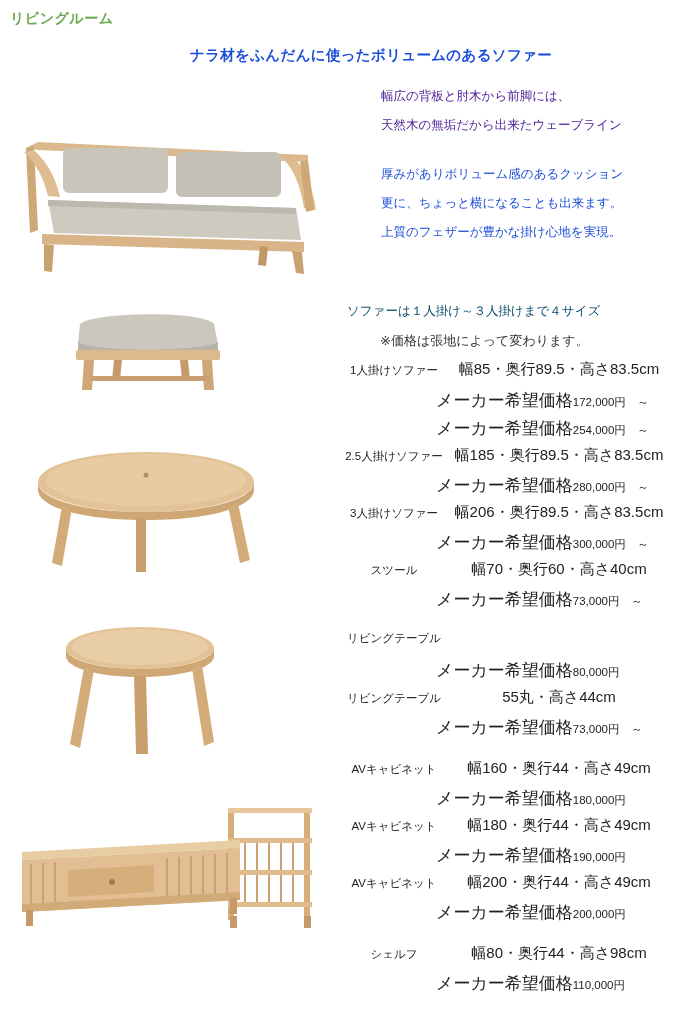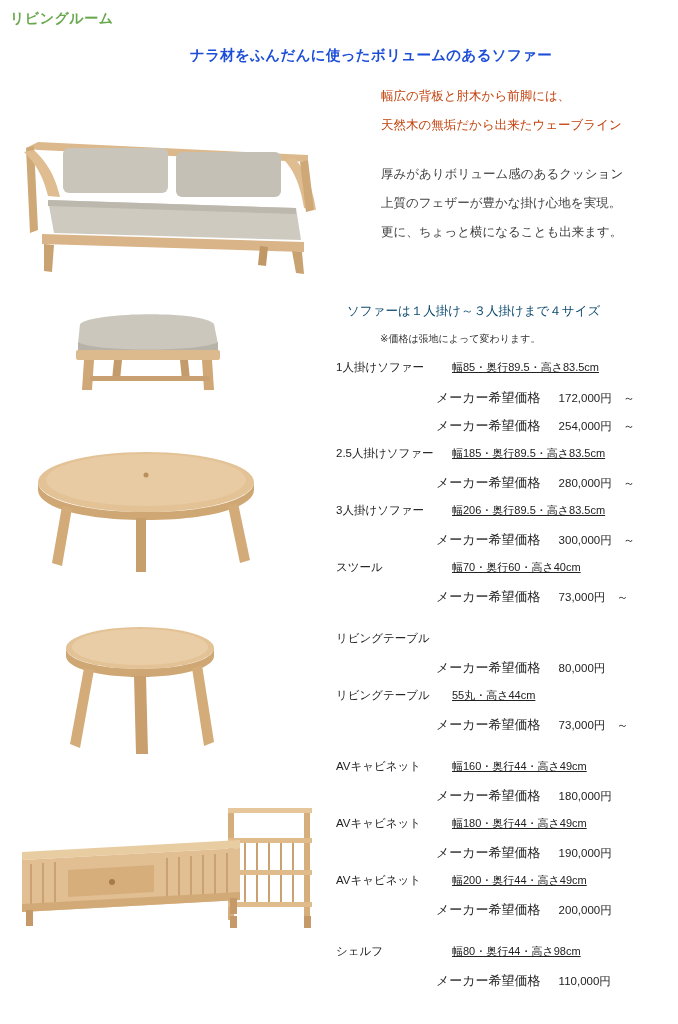--- a/index.html
+++ b/index.html
@@ -43,92 +43,91 @@
   }
 
   
   .desc-block {
     position: absolute;
     left: 381px;
     top: 82px;
     width: 290px;
     font-size: 12.5px;
     line-height: 29px;
-    color: #c2410c;
+    color: #4c1d95;
     white-space: nowrap;
   }
   .desc-block2 {
     position: absolute;
     left: 381px;
     top: 160px;
     width: 290px;
     font-size: 12.5px;
     line-height: 29px;
-    color: #404040;
+    color: #1d4ed8;
     white-space: nowrap;
   }
   .size-note {
     position: absolute;
     left: 347px;
     top: 303px;
     font-size: 12.5px;
     color: #0c4a6e;
     white-space: nowrap;
   }
   .price-note {
     position: absolute;
     left: 380px;
     top: 332px;
-    font-size: 10px;
+    font-size: 13px;
     color: #333;
     white-space: nowrap;
   }
 
   
   .spec-list {
     position: absolute;
     left: 336px;
     top: 360px;
     width: 330px;
     font-size: 11.5px;
     color: #222;
   }
   .spec-group {
     margin-bottom: 0px;
+    text-align: center;
   }
   .spec-row {
     display: flex;
     align-items: baseline;
     height: 28.5px;
     white-space: nowrap;
   }
   .spec-name {
     width: 116px;
     flex: 0 0 116px;
     font-size: 11.5px;
   }
   .spec-dim {
     flex: 1 1 auto;
-    font-size: 11px;
-    text-decoration: underline;
+    font-size: 15px;
   }
   .price-row {
     display: flex;
     align-items: baseline;
     height: 28.5px;
     white-space: nowrap;
     padding-left: 100px;
   }
   .price-label {
-    font-size: 13px;
+    font-size: 17px;
     flex: 0 0 auto;
   }
   .price-value {
     font-size: 11.5px;
-    margin-left: 18px;
     flex: 0 0 auto;
   }
   .group-gap { height: 14px; }
 
   
   .photo {
     position: absolute;
   }
   .photo svg { display: block; }
 </style>
@@ -139,22 +138,22 @@
 
   <div class="category-title">リビングルーム</div>
   <div class="main-title">ナラ材をふんだんに使ったボリュームのあるソファー</div>
 
   <div class="desc-block">
     <div>幅広の背板と肘木から前脚には、</div>
     <div>天然木の無垢だから出来たウェーブライン</div>
   </div>
   <div class="desc-block2">
     <div>厚みがありボリューム感のあるクッション</div>
+    <div>更に、ちょっと横になることも出来ます。</div>
     <div>上質のフェザーが豊かな掛け心地を実現。</div>
-    <div>更に、ちょっと横になることも出来ます。</div>
   </div>
 
   <div class="size-note">ソファーは１人掛け～３人掛けまで４サイズ</div>
   <div class="price-note">※価格は張地によって変わります。</div>
 
   <div class="spec-list">
 
     <div class="spec-group">
       <div class="spec-row">
         <span class="spec-name">1人掛けソファー</span>

